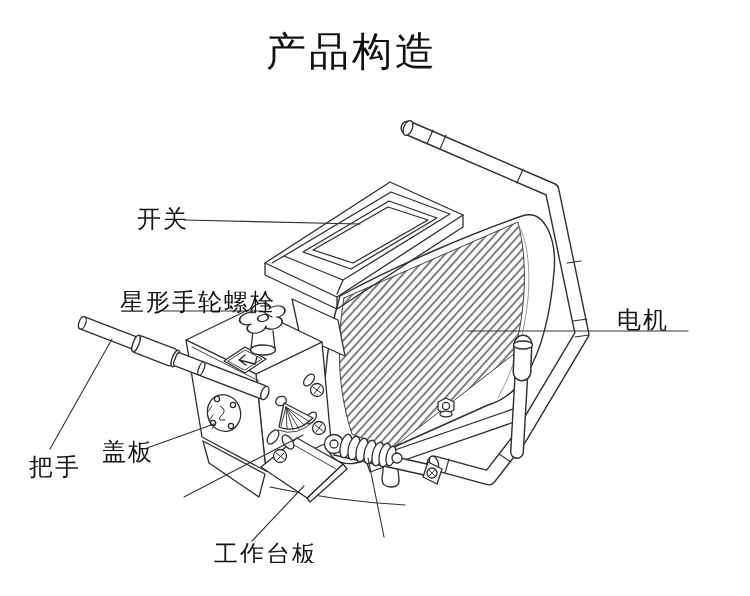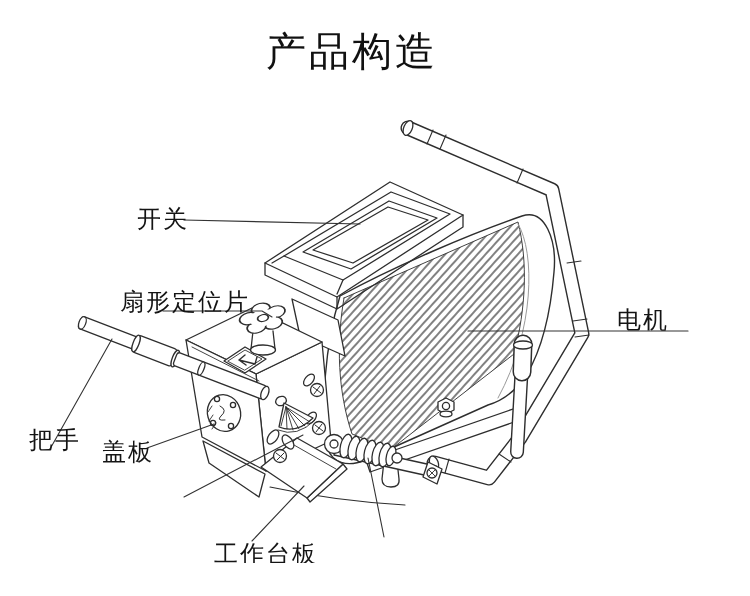--- a/index.html
+++ b/index.html
@@ -181,19 +181,19 @@
       <line x1="184" y1="497" x2="303" y2="435"></line>
       <line x1="252" y1="541" x2="304" y2="486"></line>
       <line x1="384" y1="537" x2="368" y2="458"></line>
     </g>
   </g>
 </svg>
 
   <div class="title">产品构造</div>
 
   <div class="lbl" style="left:137px;top:203px">开关</div>
-  <div class="lbl" style="left:120px;top:286px">扇形定位片</div>
+  <div class="lbl" style="left:120px;top:286px">星形手轮螺栓</div>
   <div class="lbl" style="left:617px;top:304px">电机</div>
-  <div class="lbl" style="left:29px;top:424px">把手</div>
+  <div class="lbl" style="left:29px;top:451px">把手</div>
   <div class="lbl" style="left:102px;top:436px">盖板</div>
   <div class="lbl" style="left:214px;top:538px">工作台板</div>
 
 </div>
 
 </body></html>

